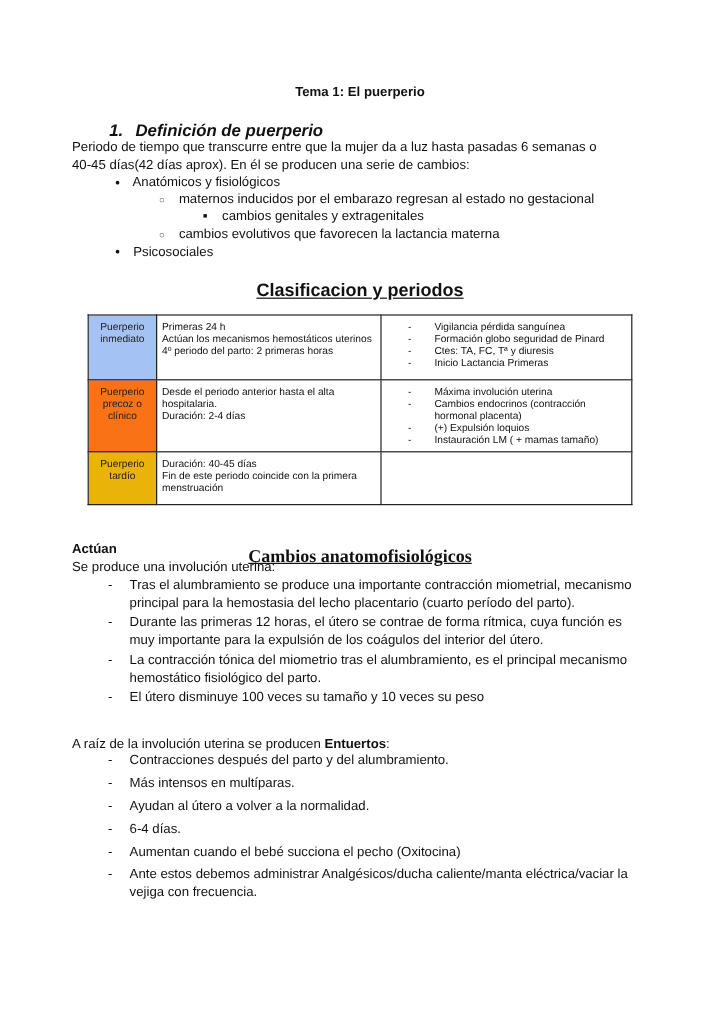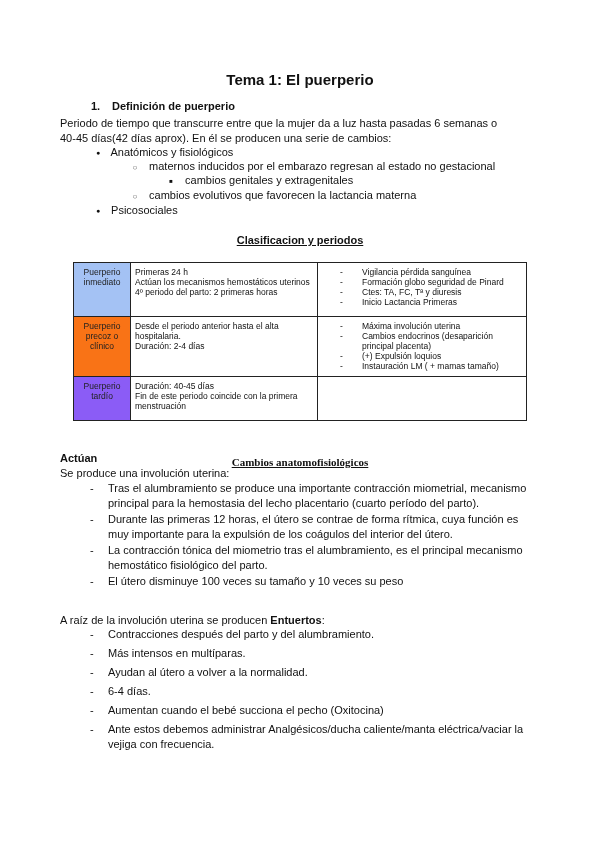--- a/index.html
+++ b/index.html
@@ -2,26 +2,26 @@
 <html><head>
   <meta charset="utf-8">
   <style>
     html, body { margin: 0; padding: 0; background: #ffffff; }
     body {
       width: 600px; height: 848px; position: relative; overflow: hidden;
       font-family: "Liberation Sans", sans-serif; color: #111;
     }
     .page { position: absolute; left: 0; top: 0; width: 600px; height: 848px; }
     .abs { position: absolute; white-space: nowrap; }
-    .title { left: 0; width: 600px; text-align: center; top: 71px; font-size: 15px; font-weight: bold; }
-    .h1 { left: 91px; top: 100px; font-size: 11px; font-weight: bold; }
+    .title { left: 0; width: 600px; text-align: center; top: 71px; font-size: 11px; font-weight: bold; }
+    .h1 { left: 91px; top: 100px; font-size: 14px; font-weight: bold; font-style: italic; }
     .h1 .num { display: inline-block; width: 18px; }
     .p { font-size: 11px; line-height: 16px; }
     .bullet { display: inline-block; text-align: center; }
-    .sect-title { left: 0; width: 600px; text-align: center; font-size: 11px; font-weight: bold; text-decoration: underline; }
+    .sect-title { left: 0; width: 600px; text-align: center; font-size: 15px; font-weight: bold; text-decoration: underline; }
     .b { font-weight: bold; }
     table.cls {
       position: absolute; left: 73px; top: 262px; width: 454px;
       border-collapse: collapse; font-size: 8.5px; line-height: 10px;
     }
     table.cls td { border: 1px solid #222; vertical-align: top; padding: 4px 4px; }
     td.lbl { width: 48px; text-align: center; color: #222; }
     td.c2 { width: 178px; margin-top: 16px; }
     td.c3 { padding-left: 22px !important; }
     .dl { margin: 0; padding: 0; list-style: none; }
@@ -89,28 +89,28 @@
     </tr>
     <tr style="height:60px;">
       <td class="lbl" style="background:#f97316;">Puerperio precoz o clínico</td>
       <td class="c2">
         <div>Desde el periodo anterior hasta el alta hospitalaria.</div>
         <div>Duración: 2-4 días</div>
       </td>
       <td class="c3">
         <ul class="dl">
           <li>Máxima involución uterina</li>
-          <li>Cambios endocrinos (desaparición principal placenta)</li>
+          <li>Cambios endocrinos (contracción hormonal placenta)</li>
           <li>(+) Expulsión loquios</li>
           <li>Instauración LM ( + mamas tamaño)</li>
         </ul>
       </td>
     </tr>
     <tr style="height:44px;">
-      <td class="lbl" style="background:#8b5cf6;text-align:center;">Puerperio tardío</td>
+      <td class="lbl" style="background:#eab308;text-align:center;">Puerperio tardío</td>
       <td class="c2">
         <div>Duración: 40-45 días</div>
         <div>Fin de este periodo coincide con la primera menstruación</div>
       </td>
       <td class="c3"></td>
     </tr>
   </tbody>
     </table>
 
   <div class="abs sect-title" style="top:456px;font-family:Liberation Serif, serif;">Cambios anatomofisiológicos</div>

